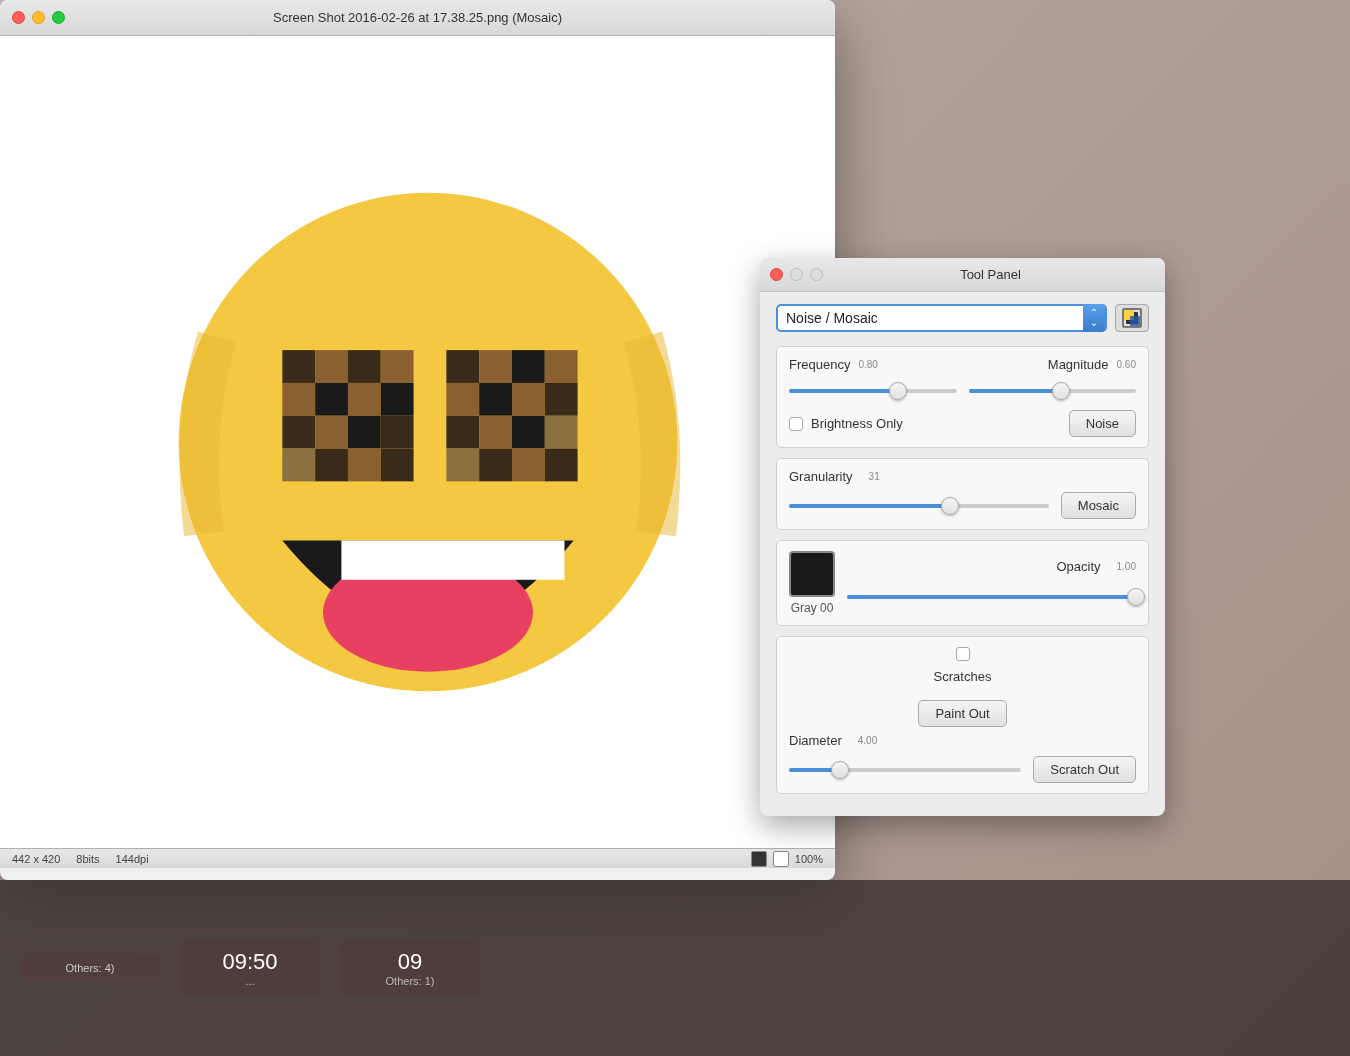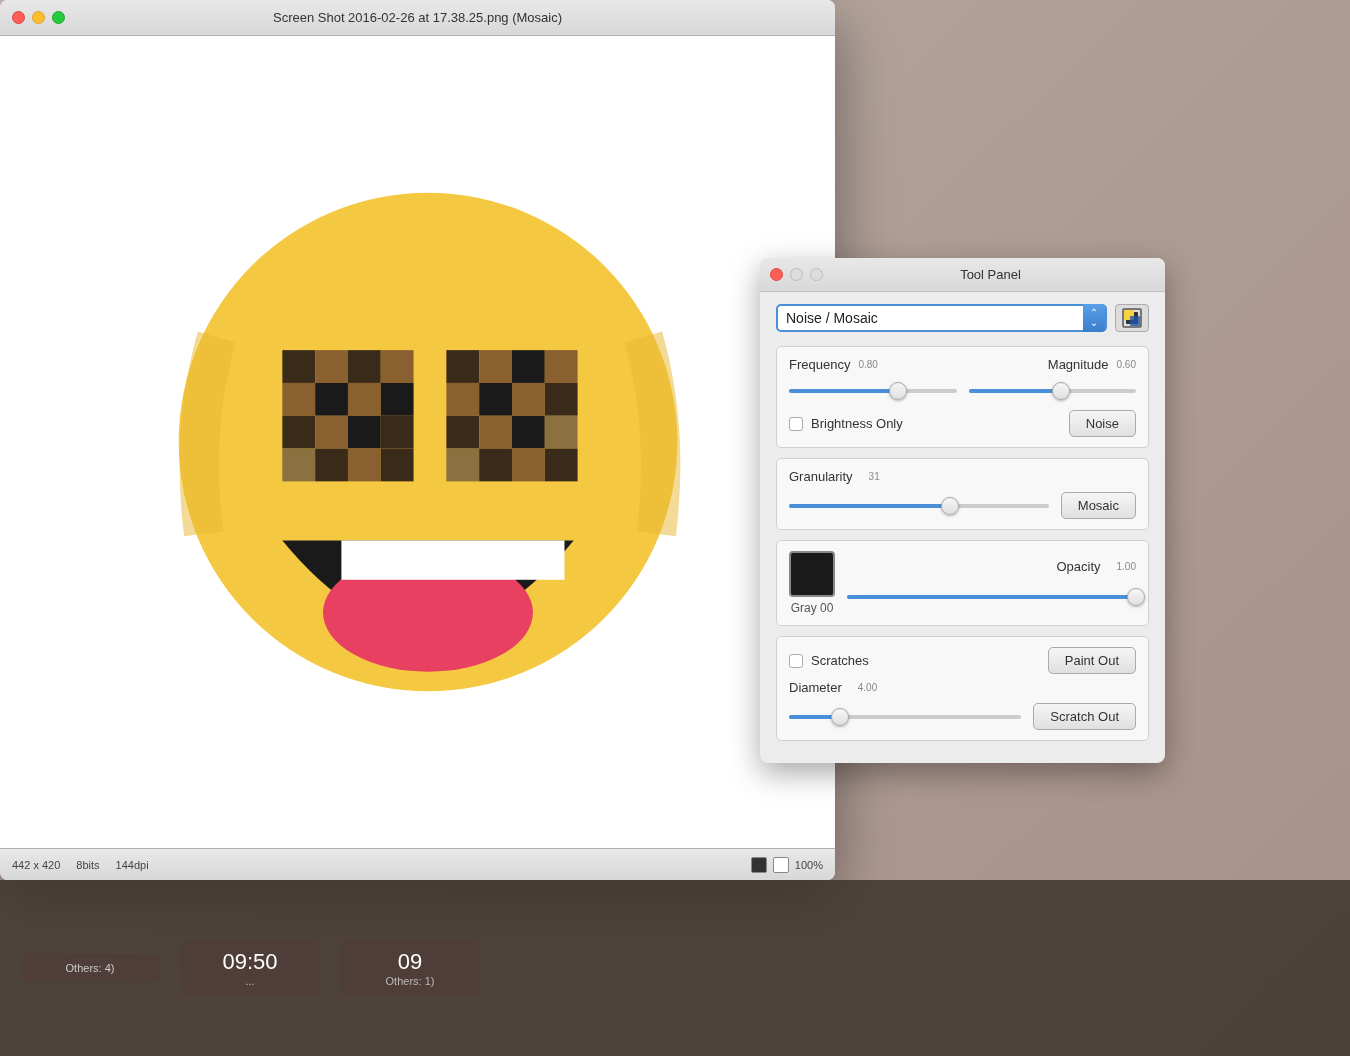--- a/index.html
+++ b/index.html
@@ -108,21 +108,21 @@
       position: absolute;
       left: 0;
       width: 20px;
       text-align: right;
       padding-right: 3px;
       line-height: 1;
     }
 
     
     .status-bar {
-      height: 32px;
+      height: 20px;
       background: linear-gradient(to bottom, #e8e8e8, #d8d8d8);
       border-top: 1px solid #b0b0b0;
       display: flex;
       align-items: center;
       padding: 0 12px;
       gap: 16px;
       font-size: 11px;
       color: #444;
     }
 
@@ -382,20 +382,21 @@
       flex-direction: column;
       gap: 4px;
     }
 
     
     .scratches-row {
       display: flex;
       align-items: center;
       gap: 8px;
       margin-bottom: 6px;
+      flex-direction: column;
     }
 
     
     .desktop-bottom {
       position: absolute;
       bottom: 0;
       left: 0;
       right: 0;
       height: 176px;
       background: rgba(60,50,45,0.85);

